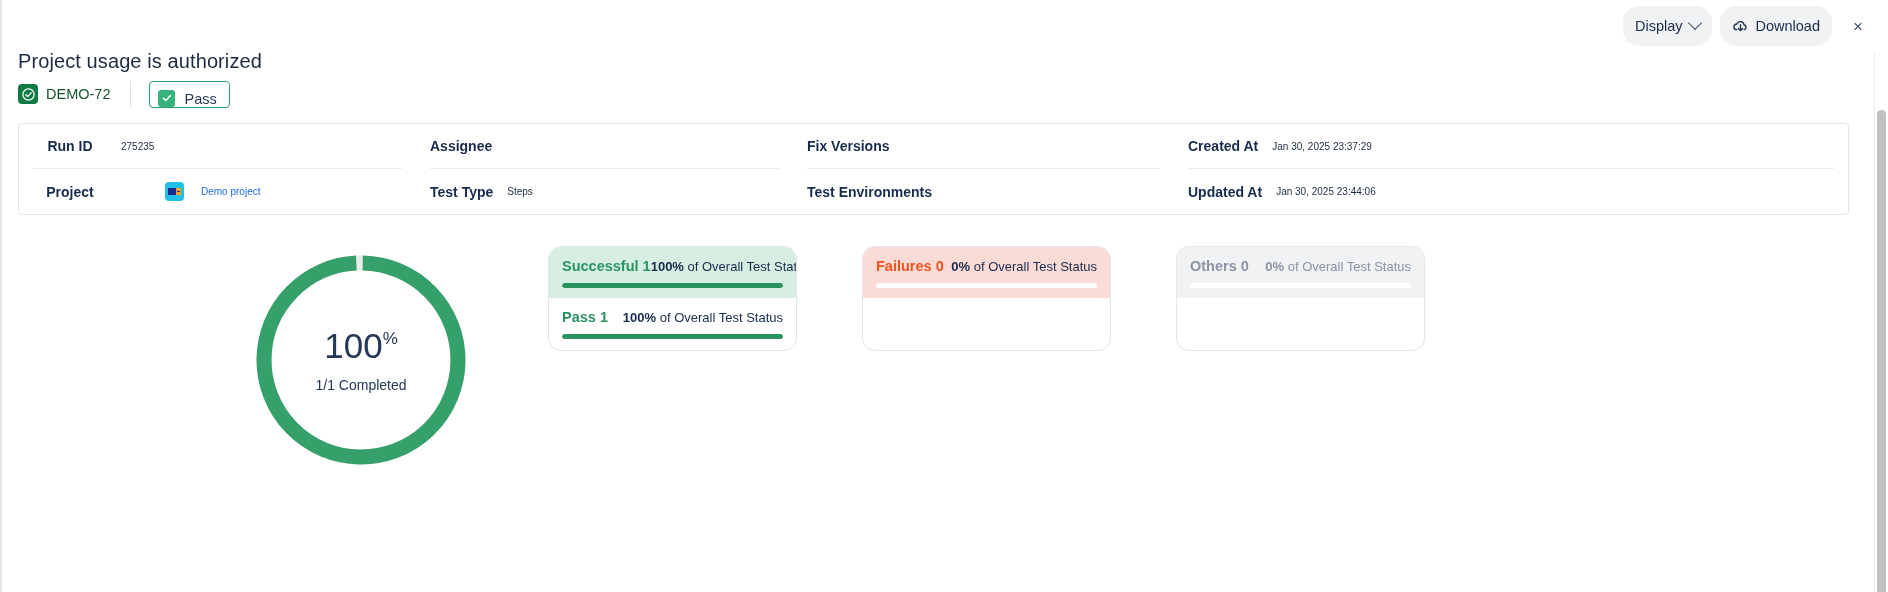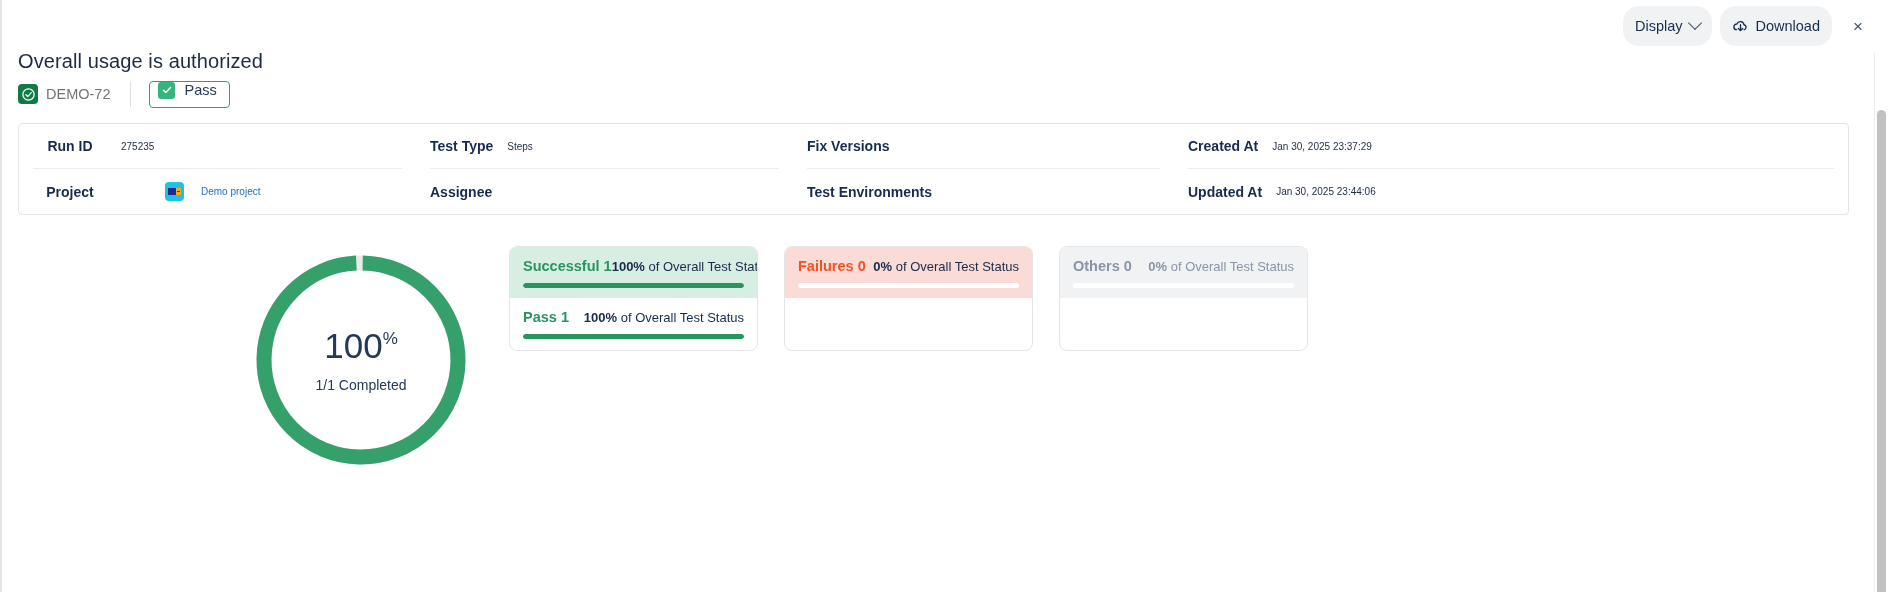--- a/index.html
+++ b/index.html
@@ -84,24 +84,24 @@
   .meta-row {
     position: absolute; left: 16px; top: 80px;
     display: flex; align-items: center; height: 28px;
   }
   .issue-link { display: inline-flex; align-items: center; gap: 8px; text-decoration: none; }
   .issue-icon {
     width: 20px; height: 20px; border-radius: 4px;
     background: #0f7b43;
     display: inline-flex; align-items: center; justify-content: center;
   }
-  .issue-key { color: #737373; font-size: 14.5px; }
+  .issue-key { color: #14532d; font-size: 14.5px; }
   .meta-div { width: 1px; height: 26px; background: #dfe1e6; margin: 0 18px 0 20px; }
   .status-badge {
-    display: inline-flex; align-items: flex-start; gap: 9px;
+    display: inline-flex; align-items: flex-end; gap: 9px;
     height: 27px; padding: 0 12px 0 8px;
     border: 1px solid #2aa36b; border-radius: 4px;
     background: #ffffff;
   }
   .status-check {
     width: 17px; height: 17px; border-radius: 3px;
     background: #36b37e;
     display: inline-flex; align-items: center; justify-content: center;
   }
   .status-text { font-size: 14.5px; color: #2b3a56; }
@@ -158,23 +158,24 @@
   .donut-pct {
     font-size: 35px; color: #253858; font-weight: 400; line-height: 1;
     display: inline-flex; align-items: flex-start;
   }
   .donut-pct sup { font-size: 17px; line-height: 1; margin-top: 2px; }
   .donut-sub { font-size: 14px; color: #253858; }
 
   .cards { position: absolute; left: 507px; top: 8px; display: flex; gap: 26px; }
   .card {
     width: 249px; height: 105px;
-    border: 1px solid #e3e5e8; border-radius: 8px;
+    border: 1px solid #e3e5e8; border-radius: 13px;
     background: #ffffff;
     overflow: hidden;
+    margin-left: 39px;
   }
   .card-row { padding: 11px 13px 10px; }
   .card-row.head.green { background: #d7efe2; }
   .card-row.head.red   { background: #fbdbd5; }
   .card-row.head.gray  { background: #f1f2f4; }
   .row-top { display: flex; align-items: baseline; }
   .row-name { font-size: 14.5px; font-weight: bold; white-space: nowrap; }
   .row-name.green { color: #2a9461; }
   .row-name.red   { color: #f4521f; }
   .row-name.gray  { color: #8a94a6; }
@@ -226,21 +227,21 @@
       <span>×</span>
     </button>
   </div>
 
   <div class="annotation-arrow">
     <span class="shaft"></span>
     <span class="head"></span>
   </div>
   <div class="annotation-ellipse"></div>
 
-  <div class="page-title">Overall usage is authorized</div>
+  <div class="page-title">Project usage is authorized</div>
 
   <div class="meta-row">
     <a class="issue-link" href="#">
       <span class="issue-icon">
         <svg width="15" height="15" viewBox="0 0 24 24" fill="none" stroke="#ffffff" stroke-width="2" stroke-linecap="round" stroke-linejoin="round">
           <circle cx="12" cy="12" r="9"></circle>
           <path d="M7.8 12.3l3 3 5.6-6.4"></path>
         </svg>
       </span>
       <span class="issue-key">DEMO-72</span>
@@ -270,26 +271,26 @@
             <span class="blk"></span>
               <span class="sq"></span>
           </span>
           <span class="info-value link">Demo project</span>
         </span>
       </div>
     </div>
 
     <div class="info-col">
       <div class="info-cell">
+        <span class="info-label w2">Assignee</span>
+        <span class="info-value"></span>
+      </div>
+      <div class="info-cell">
         <span class="info-label w2">Test Type</span>
         <span class="info-value">Steps</span>
-      </div>
-      <div class="info-cell">
-        <span class="info-label w2">Assignee</span>
-        <span class="info-value"></span>
       </div>
     </div>
 
     <div class="info-col">
       <div class="info-cell">
         <span class="info-label">Fix Versions</span>
         <span class="info-value"></span>
       </div>
       <div class="info-cell">
         <span class="info-label">Test Environments</span>

